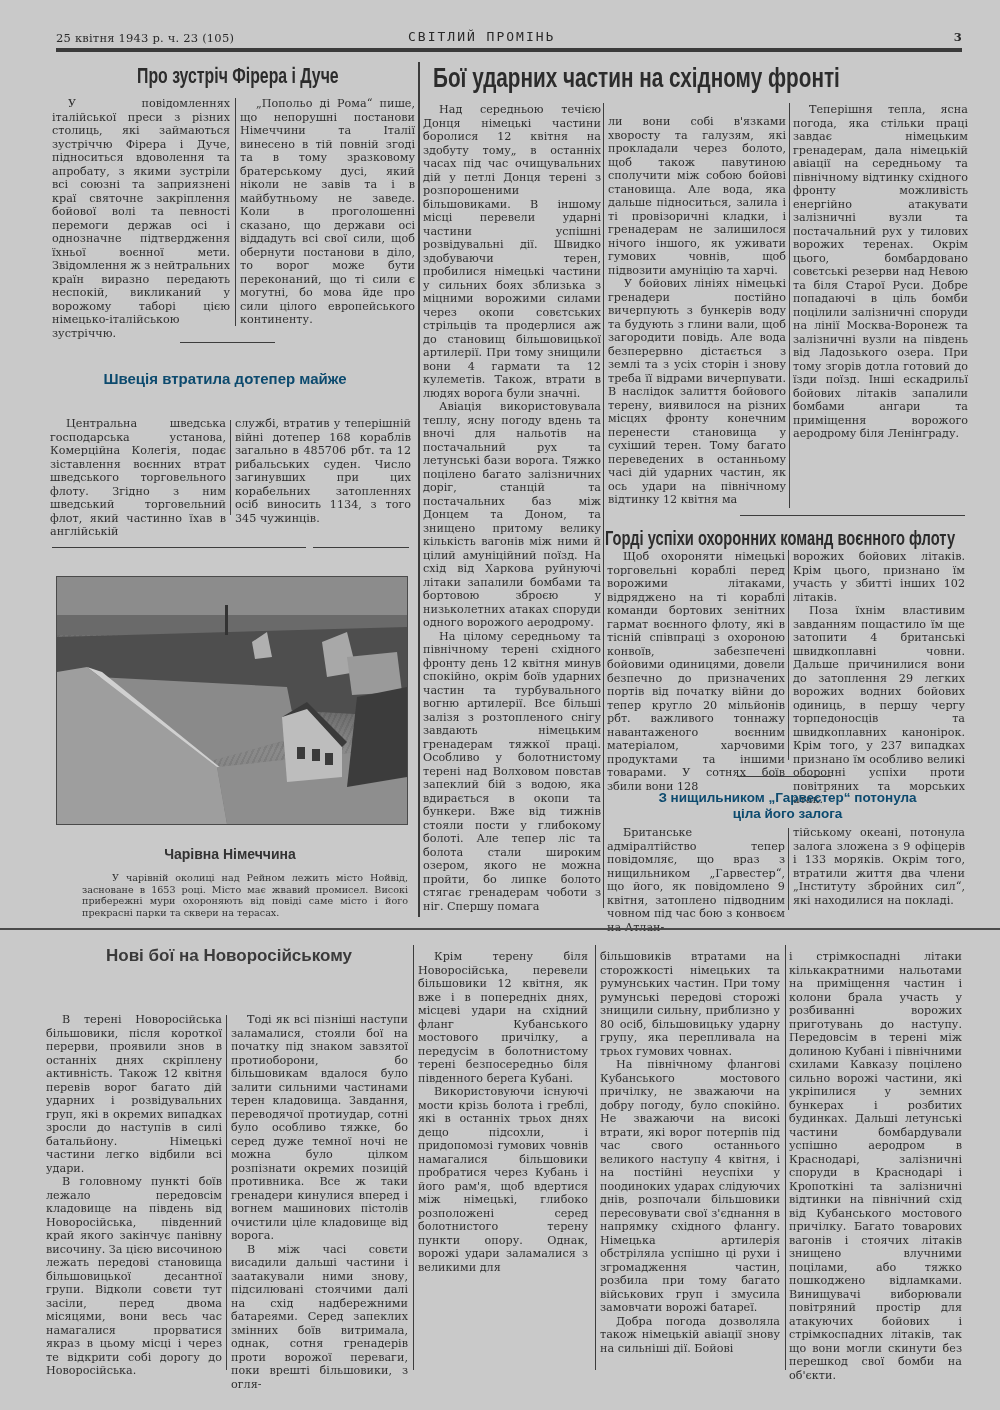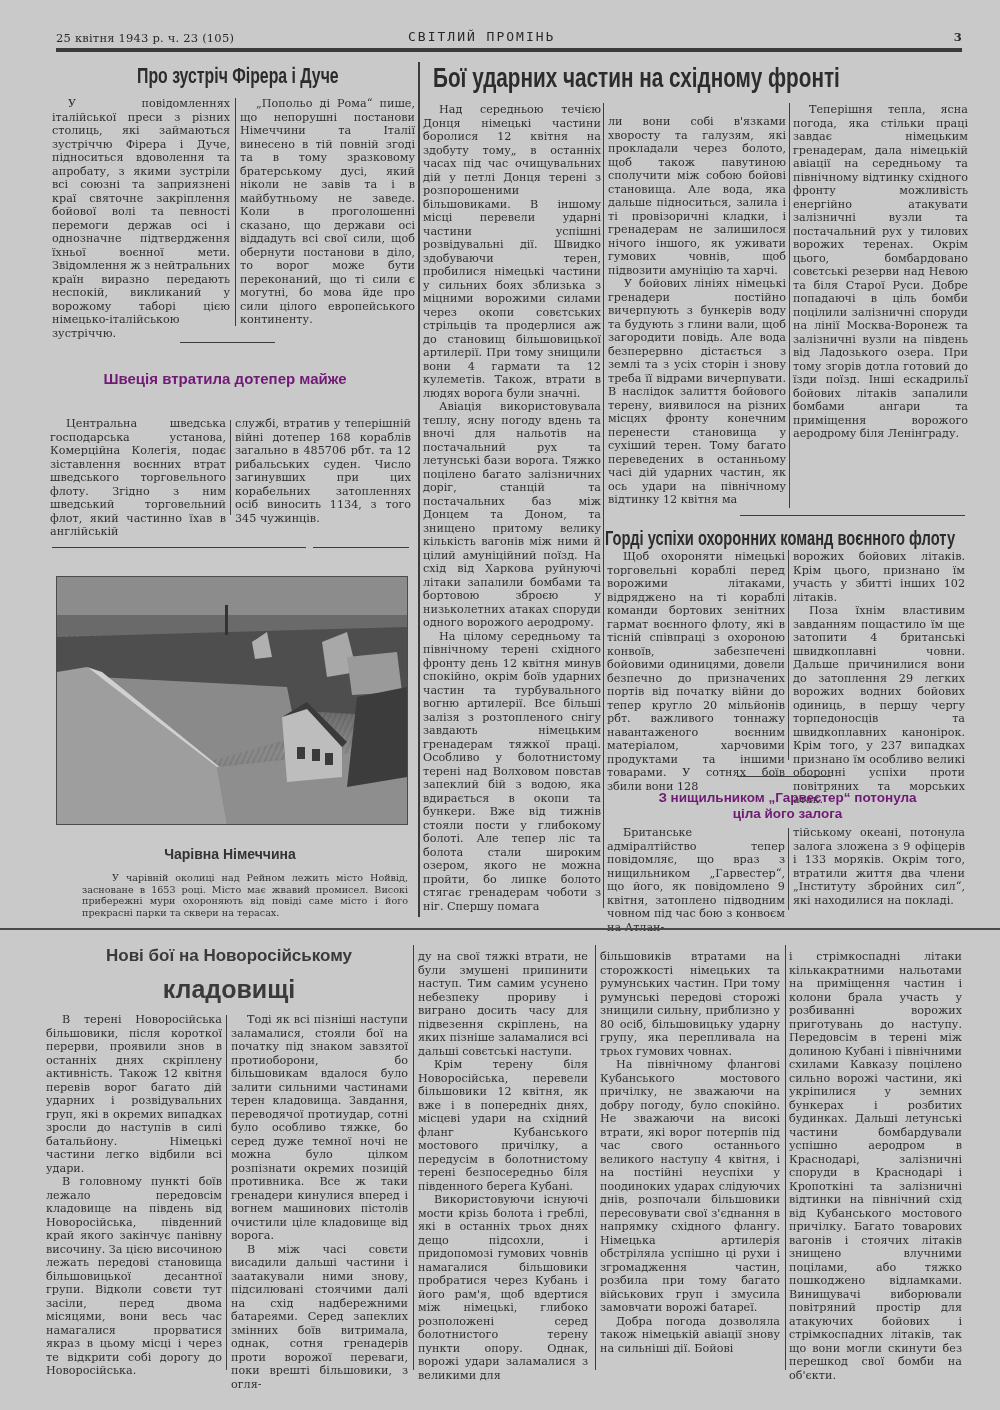--- a/index.html
+++ b/index.html
@@ -19,21 +19,21 @@
   .rule-top { top: 48px; left: 56px; width: 906px; height: 4px; background: #3a3a3a; }
   .vrule { width: 1px; background: #3c3c3c; }
   .hrule { height: 2px; background: #3c3c3c; }
 
   .head-cond {
     font-family: "Liberation Sans", sans-serif; font-weight: bold;
     transform-origin: left top; white-space: nowrap; color: #2c2c2c;
   }
   .head-bold {
     font-family: "Liberation Sans", sans-serif; font-weight: bold;
-    text-align: center; color: #701a75;
+    text-align: center; color: #0c4a6e;
   }
   .col {
     font-family: "DejaVu Serif", serif;
     font-size: 11.2px; line-height: 13.5px;
     text-align: justify; color: #2e2e2e;
     hyphens: manual;
   }
   .col p { margin: 0; text-indent: 16px; }
   .caption-title { font-family: "Liberation Sans", sans-serif; font-weight: bold; font-size: 14px; text-align: center; color: #333; }
   .caption-text { font-size: 9.6px; line-height: 11.5px; text-align: justify; text-indent: 30px; color: #333; }
@@ -139,34 +139,32 @@
     <p>Британське адміралтійство тепер повідомляє, що враз з нищильником „Гарвестер“, що його, як повідомлено 9 квітня, затоплено підводним човном під час бою з конвоєм на Атлан-</p>
   </div>
   <div class="abs vrule" style="left:788px; top:828px; height:82px;"></div>
   <div class="abs col" style="left:793px; top:826px; width:172px;">
     <p style="text-indent:0">тійському океані, потонула залога зложена з 9 офіцерів і 133 моряків. Окрім того, втратили життя два члени „Інституту збройних сил“, які находилися на покладі.</p>
   </div>
 
   <div class="abs hrule" style="left:0; top:928px; width:1000px; height:2px; background:#4a4a4a;"></div>
 
   <div class="abs head-bold" style="left:44px; top:946px; width:370px; font-size:17px; color:#3a3a3a;">Нові бої на Новоросійському</div>
-  <div class="abs head-bold" style="left:44px; top:975px; width:370px; font-size:25px; color:#3a3a3a;">кладовищі</div>
 
   <div class="abs col" style="left:46px; top:1013px; width:176px;">
     <p>В терені Новоросійська більшовики, після короткої перерви, проявили знов в останніх днях скріплену активність. Також 12 квітня перевів ворог багато дій ударних і розвідувальних груп, які в окремих випадках зросли до наступів в силі батальйону. Німецькі частини легко відбили всі удари.</p>
     <p>В головному пункті боїв лежало передовсім кладовище на південь від Новоросійська, південний край якого закінчує панівну височину. За цією височиною лежать передові становища більшовицької десантної групи. Відколи совєти тут засіли, перед двома місяцями, вони весь час намагалися прорватися якраз в цьому місці і через те відкрити собі дорогу до Новоросійська.</p>
   </div>
   <div class="abs vrule" style="left:226px; top:1015px; height:355px;"></div>
   <div class="abs col" style="left:231px; top:1013px; width:177px;">
     <p>Тоді як всі пізніші наступи заламалися, стояли бої на початку під знаком завзятої протиоборони, бо більшовикам вдалося було залити сильними частинами терен кладовища. Завдання, переводячої протиудар, сотні було особливо тяжке, бо серед дуже темної ночі не можна було цілком розпізнати окремих позицій противника. Все ж таки гренадери кинулися вперед і вогнем машинових пістолів очистили ціле кладовище від ворога.</p>
     <p>В між часі совєти висадили дальші частини і заатакували ними знову, підсилювані стоячими далі на схід надбережними батареями. Серед запеклих змінних боїв витримала, однак, сотня гренадерів проти ворожої переваги, поки врешті більшовики, з огля-</p>
   </div>
   <div class="abs vrule" style="left:413px; top:945px; height:425px;"></div>
   <div class="abs col" style="left:418px; top:950px; width:170px;">
-    <p style="text-indent:0">ду на свої тяжкі втрати, не були змушені припинити наступ. Тим самим усунено небезпеку прориву і виграно досить часу для підвезення скріплень, на яких пізніше заламалися всі дальші совєтські наступи.</p>
     <p>Крім терену біля Новоросійська, перевели більшовики 12 квітня, як вже і в попередніх днях, місцеві удари на східний фланг Кубанського мостового причілку, а передусім в болотнистому терені безпосередньо біля південного берега Кубані.</p>
     <p>Використовуючи існуючі мости крізь болота і греблі, які в останніх трьох днях дещо підсохли, і придопомозі гумових човнів намагалися більшовики пробратися через Кубань і його рам'я, щоб вдертися між німецькі, глибоко розположені серед болотнистого терену пункти опору. Однак, ворожі удари заламалися з великими для</p>
   </div>
   <div class="abs vrule" style="left:595px; top:945px; height:425px;"></div>
   <div class="abs col" style="left:600px; top:950px; width:180px;">
     <p style="text-indent:0">більшовиків втратами на сторожкості німецьких та румунських частин. При тому румунські передові сторожі знищили сильну, приблизно у 80 осіб, більшовицьку ударну групу, яка перепливала на трьох гумових човнах.</p>
     <p>На північному фланговi Кубанського мостового причілку, не зважаючи на добру погоду, було спокійно. Не зважаючи на високі втрати, які ворог потерпів під час свого останнього великого наступу 4 квітня, і на постійні неуспіхи у поодиноких ударах слідуючих днів, розпочали більшовики пересовувати свої з'єднання в напрямку східного флангу. Німецька артилерія обстріляла успішно ці рухи і згромадження частин, розбила при тому багато військових груп і змусила замовчати ворожі батареї.</p>
     <p>Добра погода дозволяла також німецькій авіації знову на сильніші дії. Бойові</p>
   </div>
   <div class="abs vrule" style="left:785px; top:945px; height:425px;"></div>

